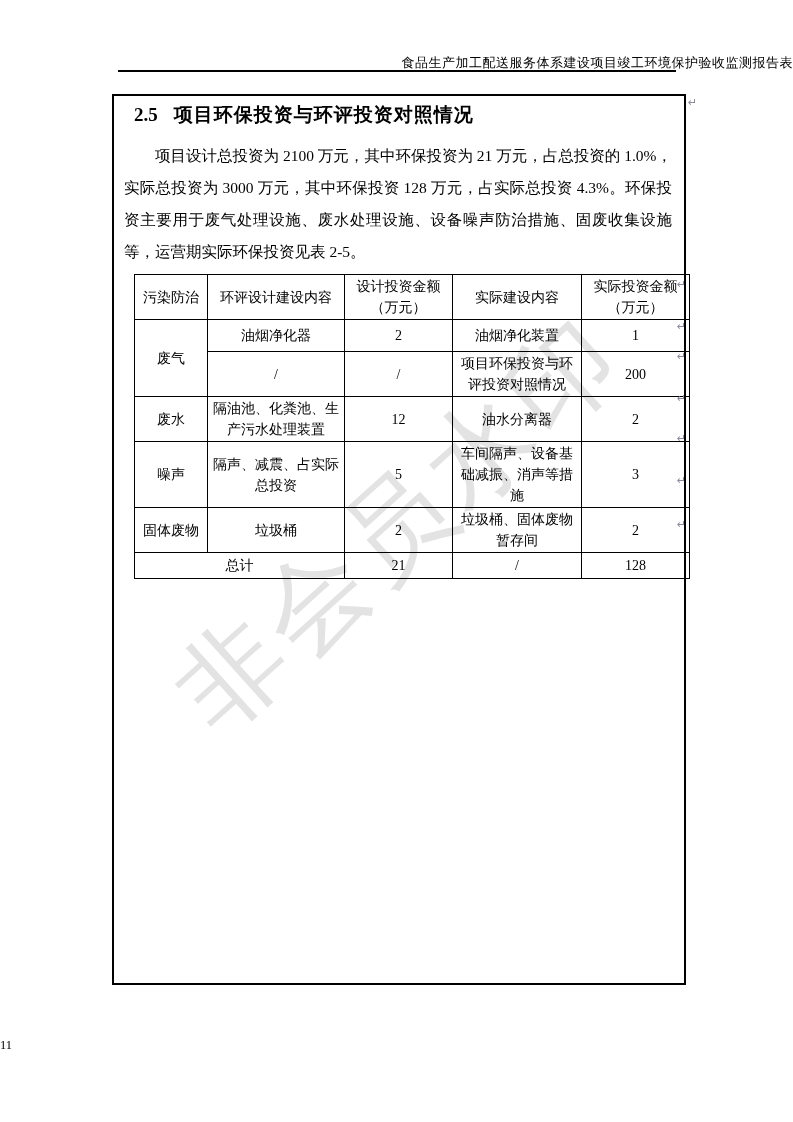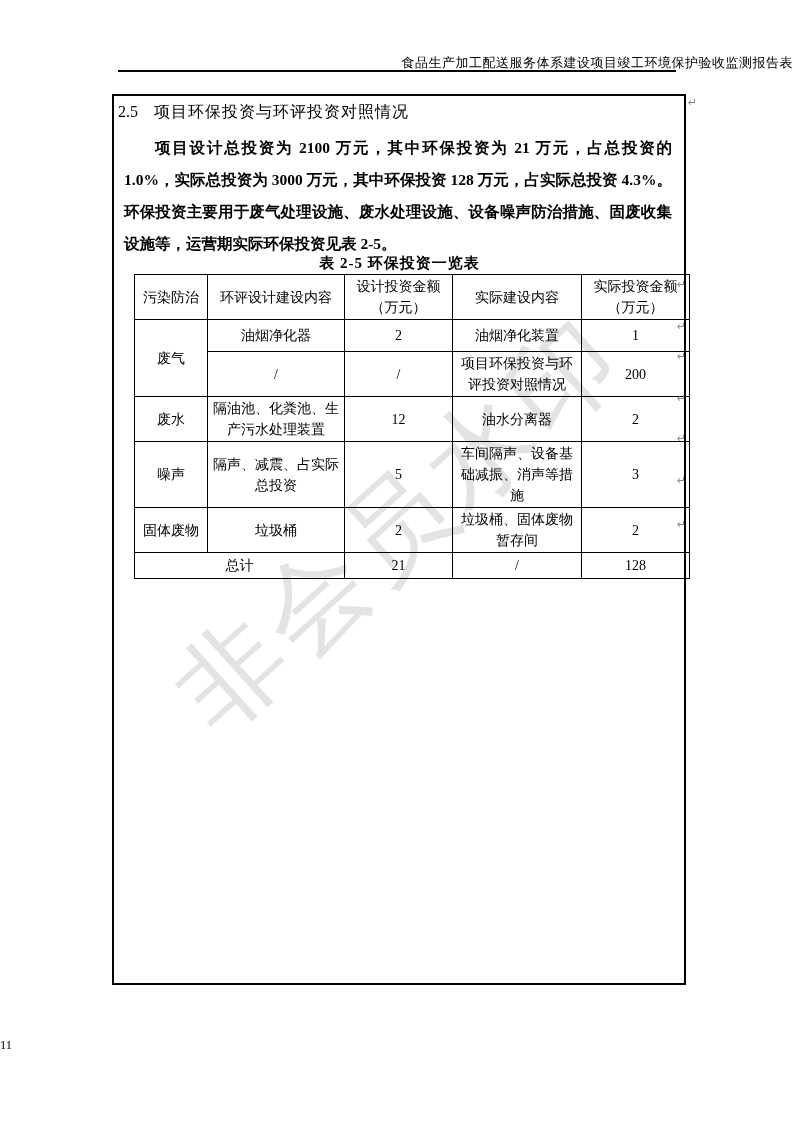--- a/index.html
+++ b/index.html
@@ -20,29 +20,29 @@
     position:absolute;left:112px;top:94px;width:570px;height:887px;
     border:2px solid #000;z-index:1;
   }
   .watermark{
     position:absolute;left:400px;top:525px;z-index:0;
     transform:translate(-50%,-50%) rotate(-42deg);
     font-size:105px;letter-spacing:6px;white-space:nowrap;
     color:#e3e3e3;font-family:"Liberation Sans","DejaVu Sans",sans-serif;
   }
   .section-heading{
-    position:absolute;left:4px;top:6px;font-size:16px;font-weight:normal;
+    position:absolute;left:20px;top:6px;font-size:19px;font-weight:bold;
     letter-spacing:1px;
   }
   .section-heading .num{margin-right:16px;letter-spacing:0;}
   .para{
     position:absolute;left:10px;width:548px;
     font-size:15.5px;line-height:32px;text-align:justify;text-indent:2em;
   }
-  .para1{top:36px;font-weight:bold;}
+  .para1{top:44px;}
   .para2{top:452px;}
   .table-title{
     position:absolute;left:8px;top:158px;width:555px;text-align:center;
     font-size:15px;font-weight:bold;letter-spacing:1px;
   }
   table.inv{
     position:absolute;left:20px;top:178px;width:555px;
     border-collapse:collapse;table-layout:fixed;
     font-size:14px;
   }
@@ -86,21 +86,20 @@
 <span class="pm pm-r6">↵</span>
 
 <div class="outer-box">
 
   <div class="section-heading">
     <span class="num">2.5</span><span>项目环保投资与环评投资对照情况</span>
   </div>
 
   <div class="para para1">项目设计总投资为 2100 万元，其中环保投资为 21 万元，占总投资的 1.0%，实际总投资为 3000 万元，其中环保投资 128 万元，占实际总投资 4.3%。环保投资主要用于废气处理设施、废水处理设施、设备噪声防治措施、固废收集设施等，运营期实际环保投资见表 2-5。</div>
 
-  <div class="table-title">表 2-5  环保投资一览表</div>
 
   <table class="inv">
     <colgroup>
       <col style="width:73px">
         <col style="width:137px">
         <col style="width:108px">
         <col style="width:129px">
         <col style="width:108px">
     </colgroup>
     <tbody>

